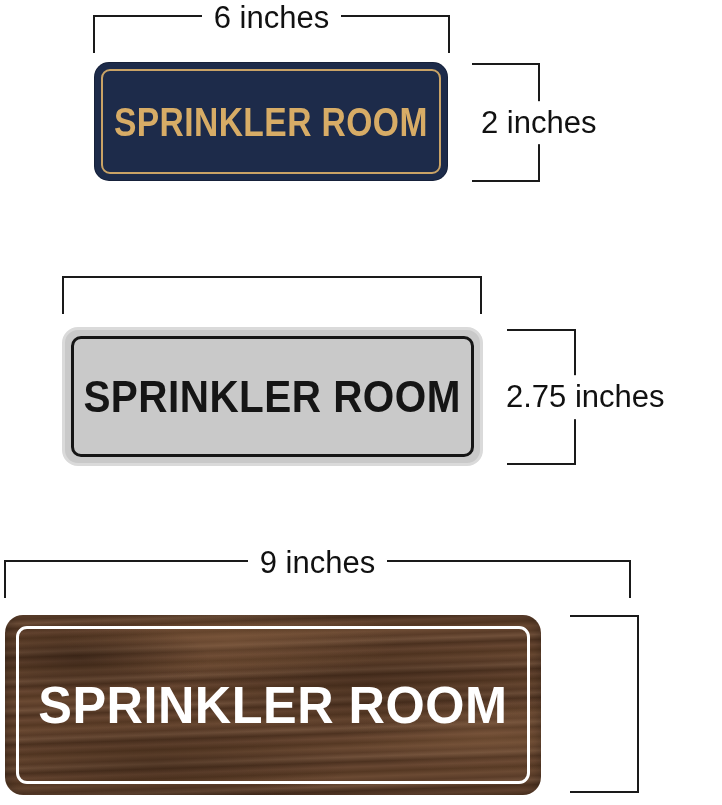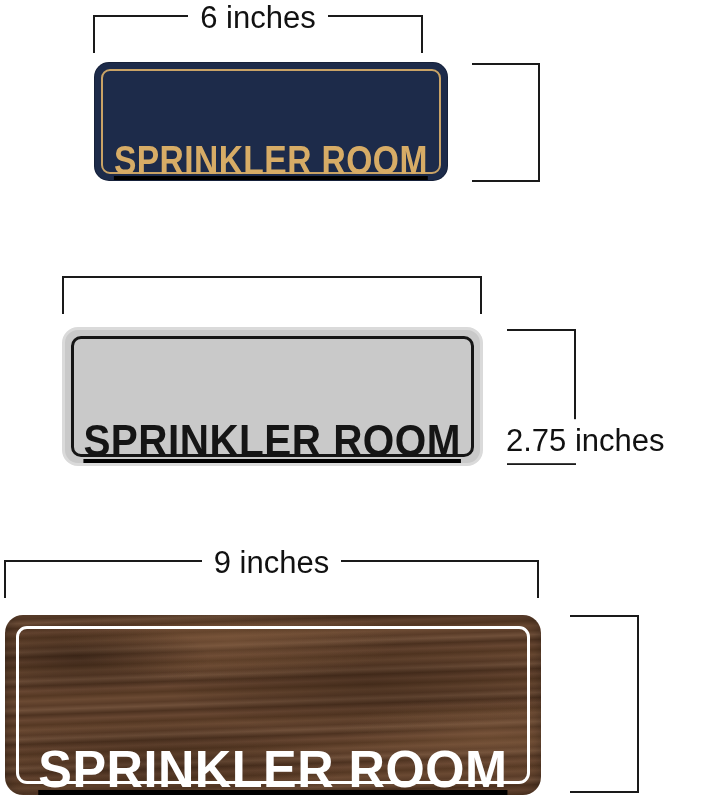--- a/index.html
+++ b/index.html
@@ -49,23 +49,22 @@
     background: #ffffff;
     padding: 4px 7px;
     color: #111111;
     z-index: 2;
   }
 
   
   .sign {
     position: absolute;
     display: flex;
-    align-items: flex-end;
+    align-items: center;
     justify-content: center;
-    text-decoration: underline;
   }
   .sign .inner-border { position: absolute; pointer-events: none; }
   .sign .sign-text {
     position: relative;
     font-weight: bold;
     white-space: nowrap;
     line-height: 1;
   }
 
   
@@ -132,59 +131,60 @@
     font-size: 52px;
     letter-spacing: 0.5px;
     transform: scaleX(0.97);
   }
 </style>
 </head>
 <body>
 
 <div class="canvas">
 
-  <div class="dim-w" style="left:93px; top:15px; width:330px;">
+  <div class="dim-w" style="left:93px; top:15px; width:357px;">
     <span class="vtick"></span>
     <span class="hline"></span>
     <span class="dlabel">6 inches</span>
     <span class="hline"></span>
     <span class="vtick"></span>
   </div>
 
   <div class="sign sign-navy">
     <span class="inner-border"></span>
     <span class="sign-text">SPRINKLER ROOM</span>
   </div>
 
   <div class="dim-h" style="left:472px; top:63px; width:68px; height:119px;">
     <span class="htick top"></span>
     <span class="vline"></span>
+    <span class="dlabel" style="left:2px;">2 inches</span>
     <span class="htick bottom"></span>
   </div>
 
   <div class="dim-w" style="left:62px; top:276px; width:420px;">
     <span class="vtick"></span>
     <span class="hline"></span>
     <span class="hline"></span>
     <span class="vtick"></span>
   </div>
 
   <div class="sign sign-silver">
     <span class="inner-border"></span>
     <span class="sign-text">SPRINKLER ROOM</span>
   </div>
 
   <div class="dim-h" style="left:507px; top:329px; width:69px; height:136px;">
     <span class="htick top"></span>
     <span class="vline"></span>
-    <span class="dlabel" style="left:-8px;margin-top:44px;">2.75 inches</span>
+    <span class="dlabel" style="left:-8px;">2.75 inches</span>
     <span class="htick bottom"></span>
   </div>
 
-  <div class="dim-w" style="left:4px; top:560px; width:535px;">
+  <div class="dim-w" style="left:4px; top:560px; width:627px;">
     <span class="vtick"></span>
     <span class="hline"></span>
     <span class="dlabel">9 inches</span>
     <span class="hline"></span>
     <span class="vtick"></span>
   </div>
 
   <div class="sign sign-wood">
     <span class="inner-border"></span>
     <span class="sign-text">SPRINKLER ROOM</span>

